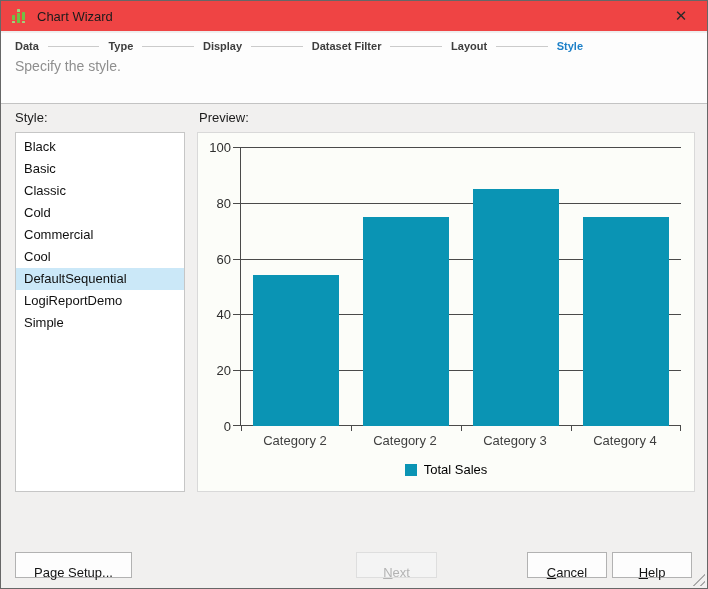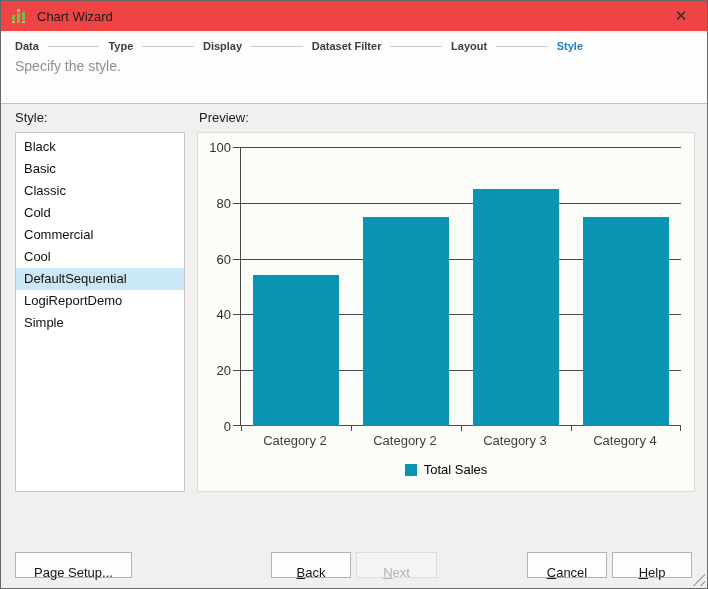--- a/index.html
+++ b/index.html
@@ -159,19 +159,18 @@
         <div class="x-label">Category 3</div>
         <div class="x-label">Category 4</div>
       </div>
     <div class="legend">
       <span class="legend-swatch" style="background: rgb(10, 148, 180);"></span>
       <span class="legend-label">Total Sales</span>
     </div>
   </div>
 
   <button class="btn" id="btn-page-setup">Page Setup...</button>
-  <button class="btn" id="btn-back"><span class="key">B</span><span>ack</span></button>
   <button class="btn" id="btn-next" disabled=""><span class="key">N</span><span>ext</span></button>
   <button class="btn" id="btn-cancel"><span class="key">C</span><span>ancel</span></button>
   <button class="btn" id="btn-help"><span class="key">H</span><span>elp</span></button>
 
   <div class="resize-grip"></div>
 </div>
 
 </body></html>

